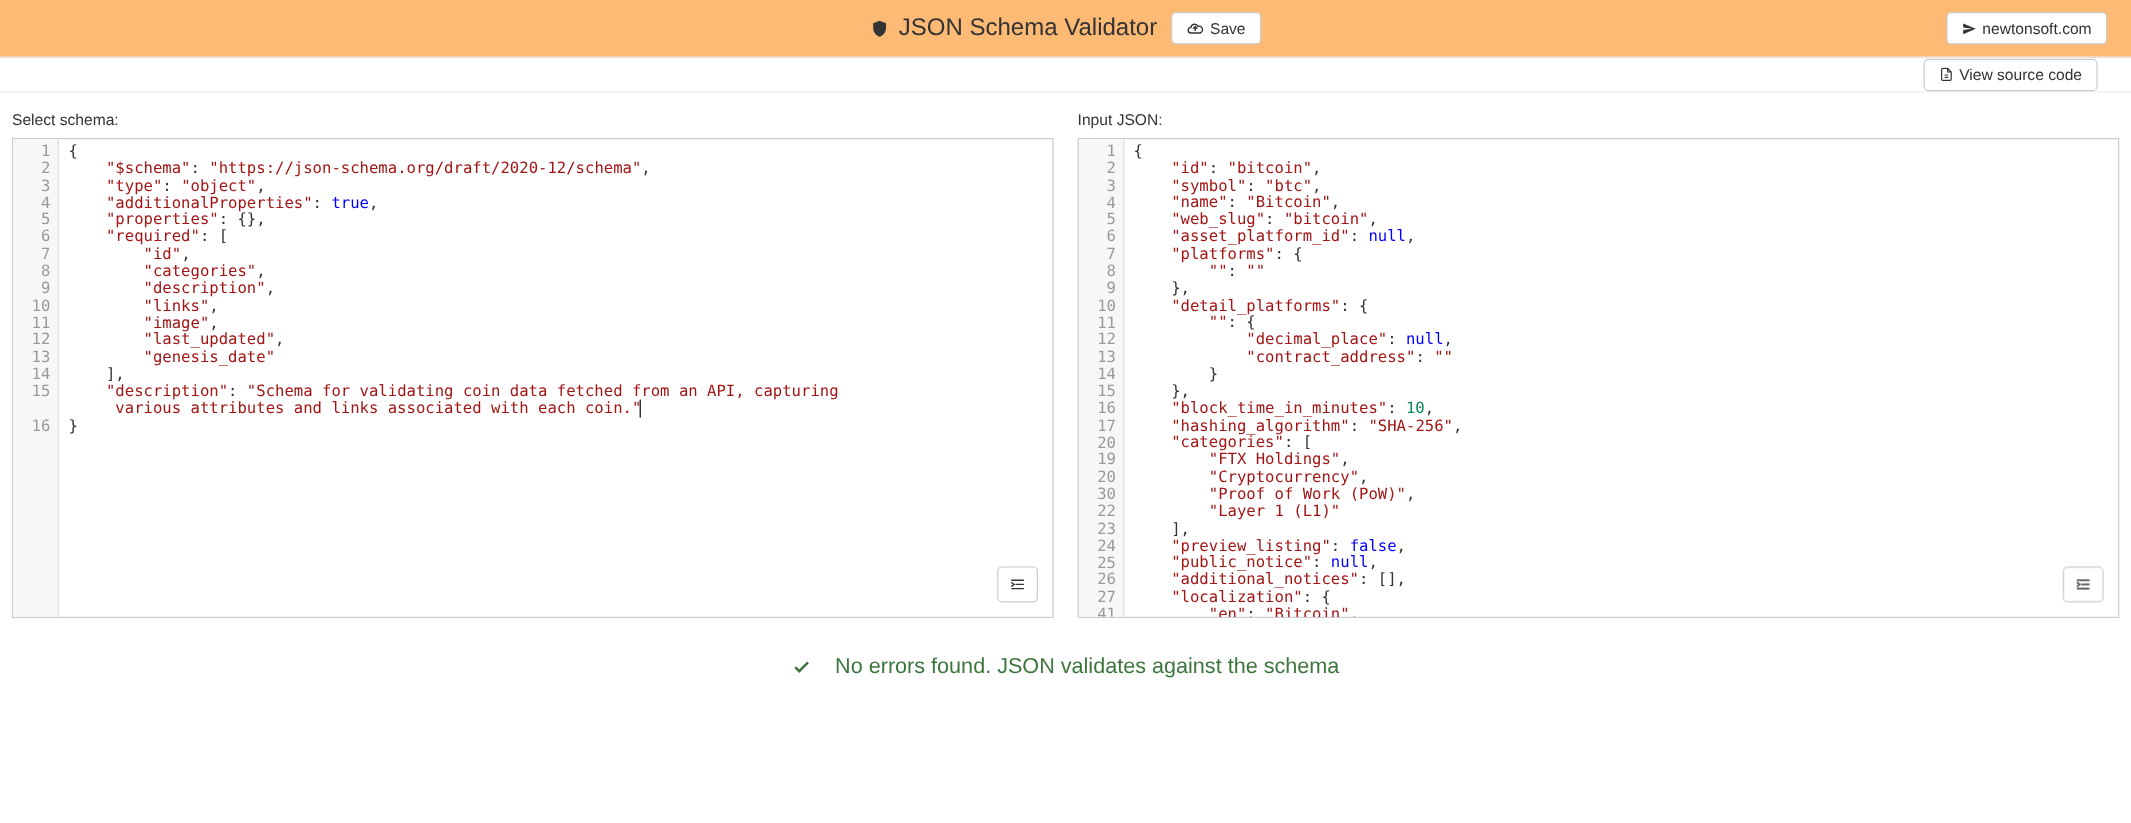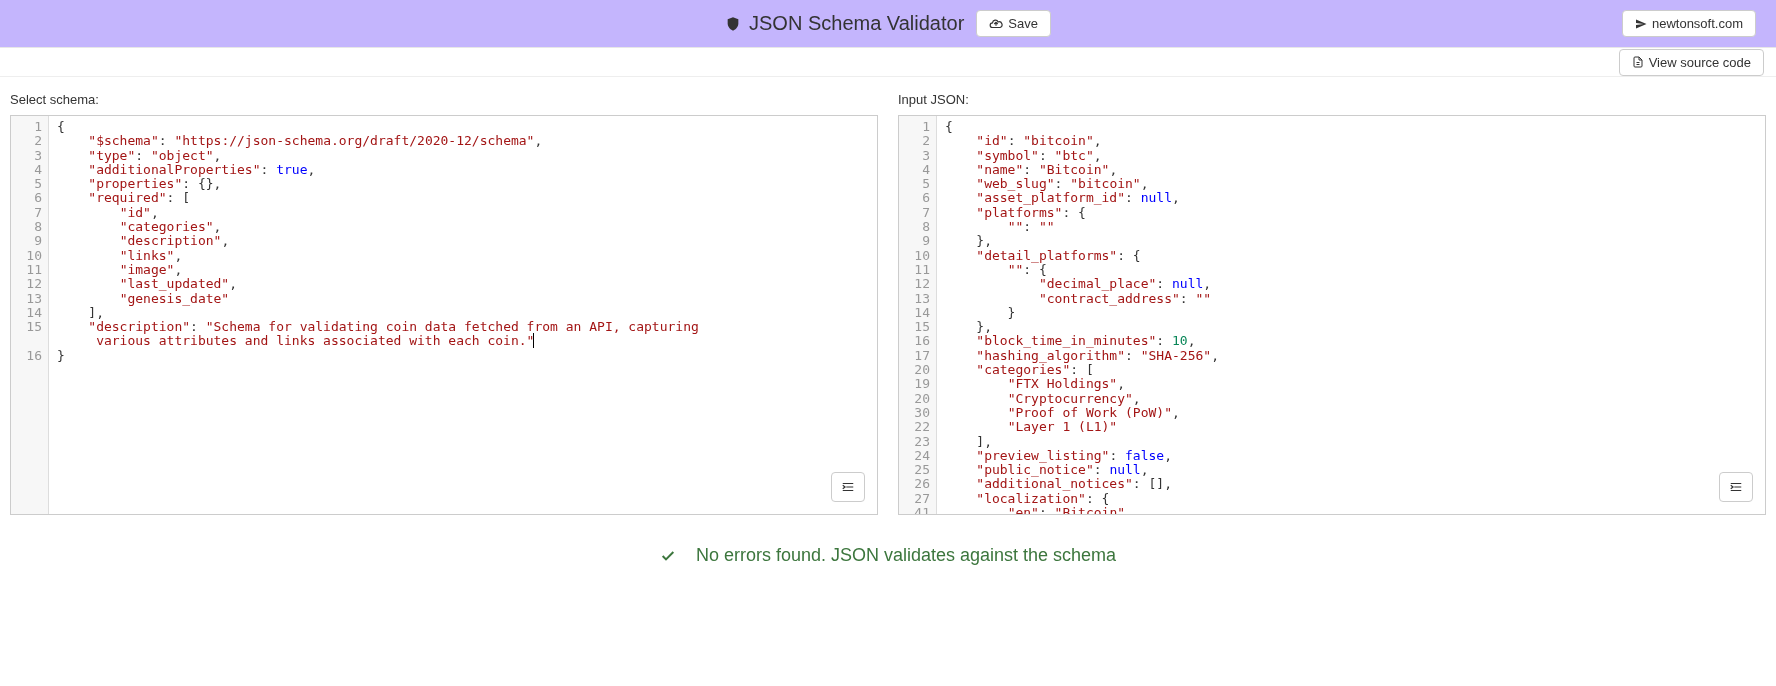--- a/index.html
+++ b/index.html
@@ -1,27 +1,27 @@
 <!DOCTYPE html>
 <html><head>
 <meta charset="utf-8">
 <style>
 * { box-sizing: border-box; margin: 0; padding: 0; }
 body { font-family: "Helvetica Neue", Helvetica, Arial, sans-serif; font-size: 14px; color: #333; background: #fff; }
 
-.topbar { background: #c4b5fd; border-bottom: 1px solid #e7e7e7; padding: 10px 20px; display: flex; align-items: flex-end; justify-content: center; position: relative; }
+.topbar { background: #fdba74; border-bottom: 1px solid #e7e7e7; padding: 10px 20px; display: flex; align-items: flex-end; justify-content: center; position: relative; }
 .topbar-center { display: flex; align-items: center; gap: 12px; }
 .app-title { font-size: 20px; font-weight: 500; display: flex; align-items: center; gap: 8px; }
 .shield-icon { width: 16px; height: 18px; fill: #333; }
 .btn { background: #fff; border: 1px solid #ccc; border-radius: 4px; padding: 5px 12px; font-size: 13px; cursor: pointer; display: inline-flex; align-items: center; gap: 5px; color: #333; }
 .topbar-right { position: absolute; right: 20px; }
 
 .description-bar { padding: 14px 20px; display: flex; align-items: center; justify-content: center; position: relative; border-bottom: 1px solid #eee; }
 .description-text { font-size: 14px; color: #333; }
-.view-source-btn { position: absolute; right: 12px; }
+.view-source-btn { position: absolute; right: 28px; }
 
 .main { display: flex; gap: 20px; padding: 15px 10px; }
 .pane { flex: 1; display: flex; flex-direction: column; }
 .pane-header { display: flex; align-items: center; gap: 10px; margin-bottom: 8px; }
 .pane-label { font-size: 13px; font-weight: 400; }
 .schema-select { font-size: 14px; padding: 4px 8px; border: 1px solid #ccc; border-radius: 4px; background: #fff; min-width: 200px; }
 
 .editor { border: 1px solid #ccc; position: relative; height: 400px; display: flex; font-family: "Menlo", "Monaco", "Consolas", monospace; font-size: 13px; line-height: 1.1; overflow: hidden; }
 .gutter { background: #f7f7f7; border-right: 1px solid #ddd; padding: 4px 6px 4px 0; text-align: right; color: #999; user-select: none; min-width: 38px; }
 .gutter .ln { display: block; }

